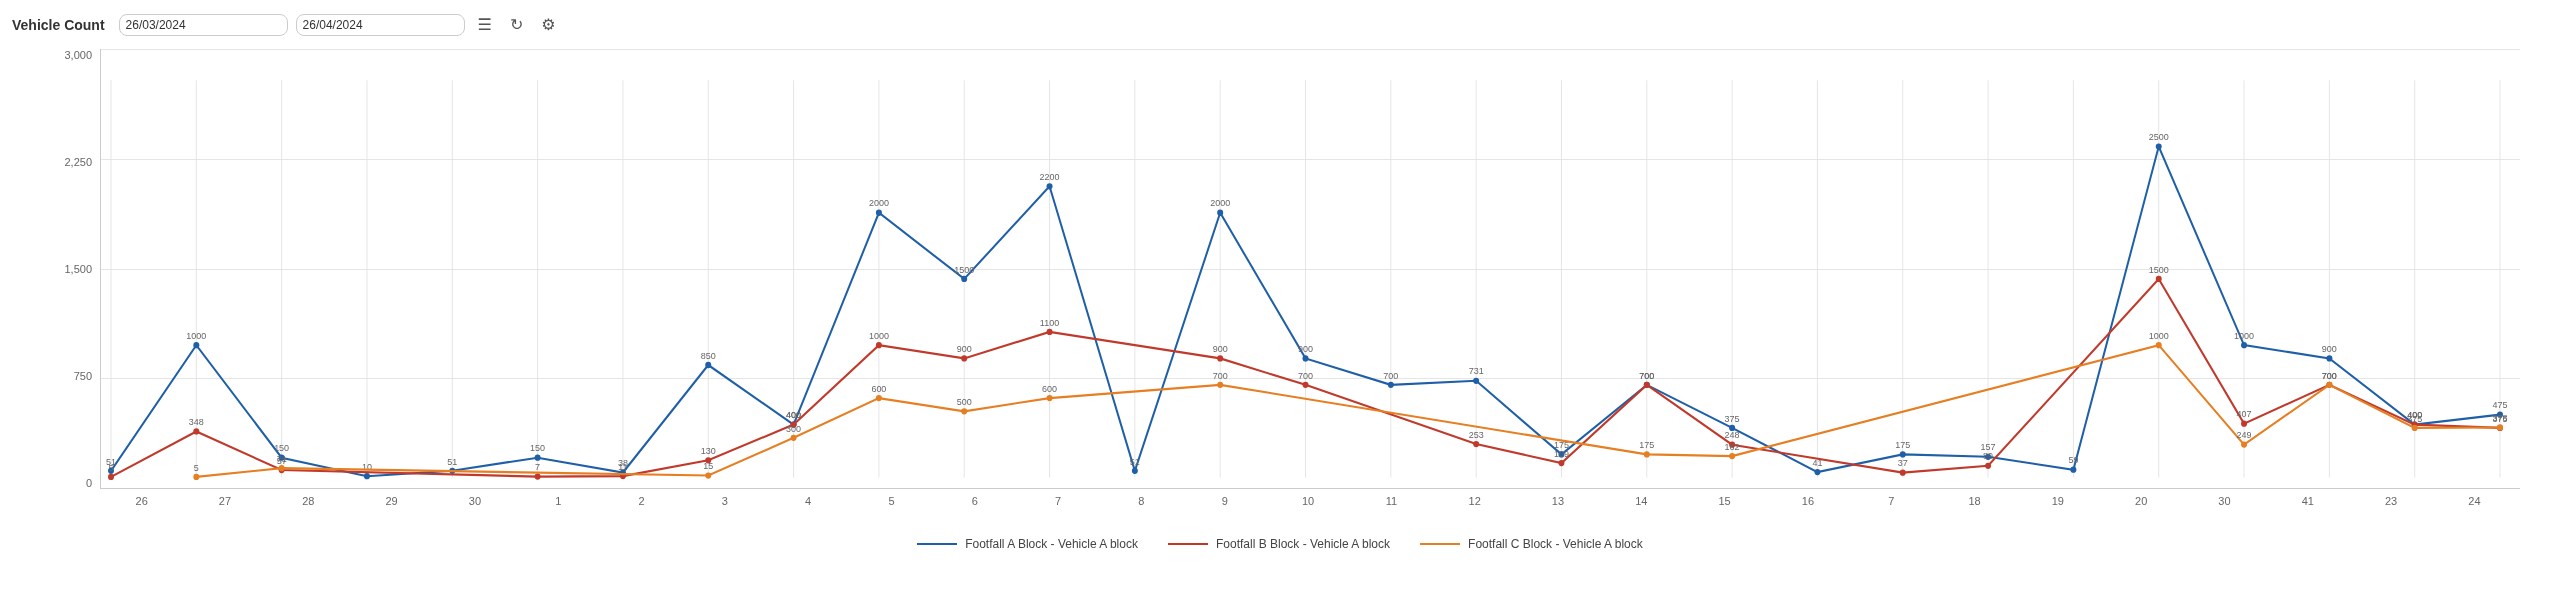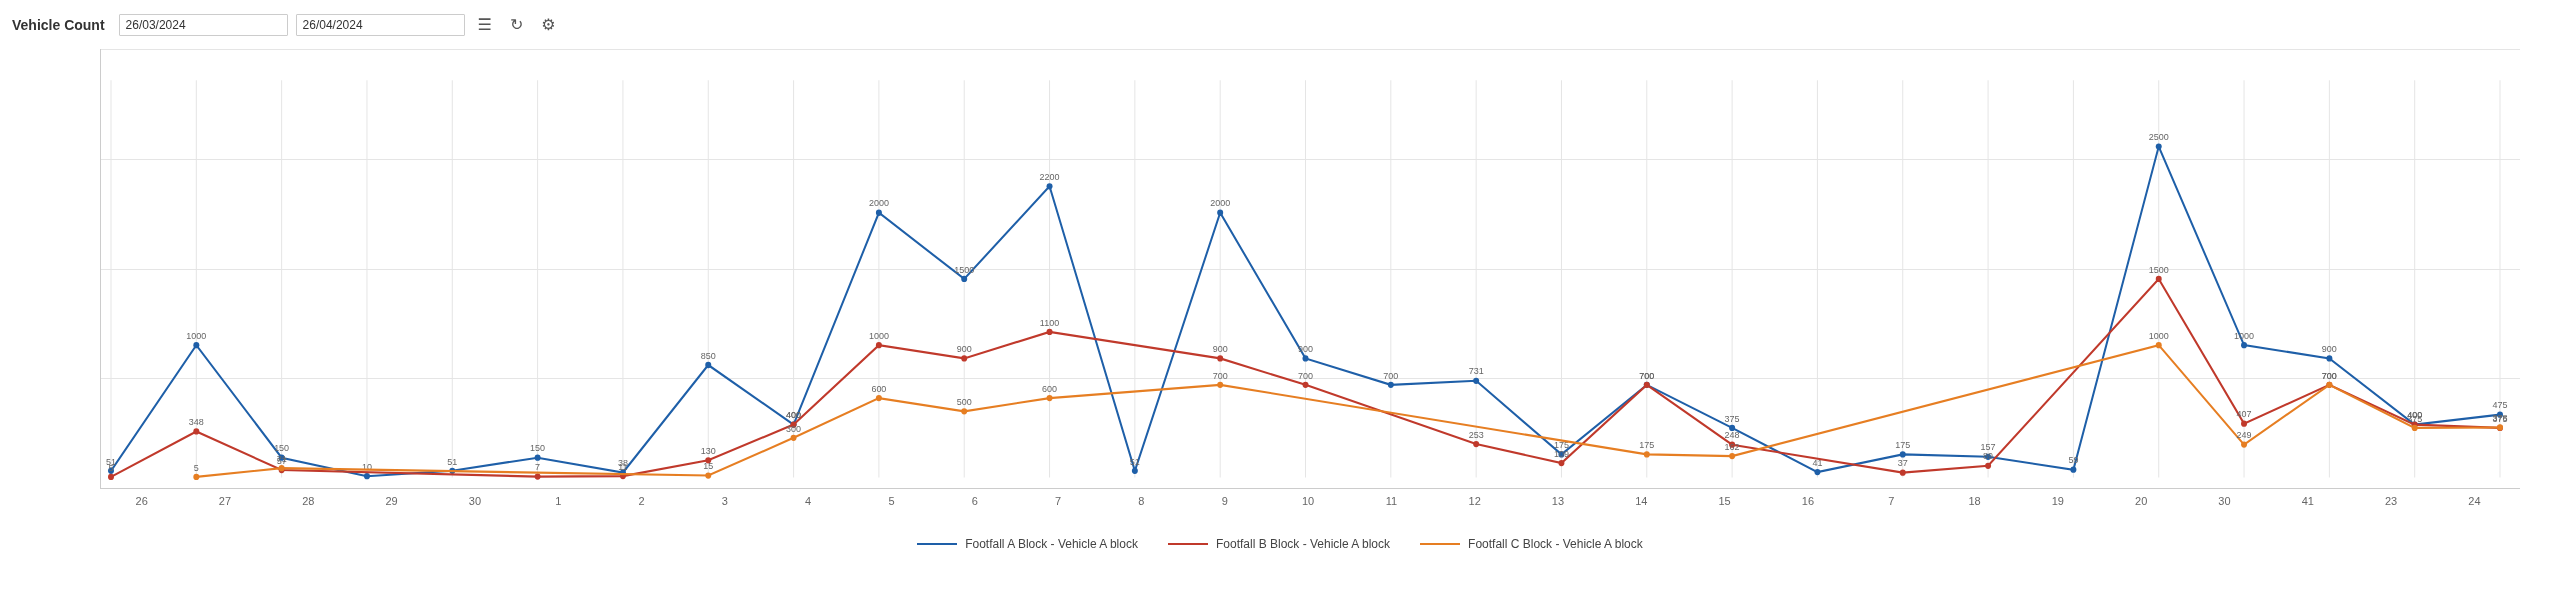--- a/index.html
+++ b/index.html
@@ -18,21 +18,21 @@
       padding: 12px 12px;
       gap: 8px;
     }
     .header-title {
       font-size: 14px;
       font-weight: 600;
       margin-right: 6px;
     }
     .date-input {
       border: 1px solid #ccc;
-      border-radius: 1px;
+      border-radius: 8px;
       padding: 3px 6px;
       font-size: 12px;
       color: #333;
     }
     .icon-btn {
       cursor: pointer;
       color: #555;
       font-size: 16px;
       padding: 3px 5px;
       border: none;
@@ -144,20 +144,27 @@
     <span>↻</span>
   </button>
   <button class="icon-btn">
     <span>⚙</span>
   </button>
 </div>
 
 <div class="chart-container">
   <div class="chart-area">
 
+    <div class="y-axis">
+      <span class="y-label">3,000</span>
+      <span class="y-label">2,250</span>
+      <span class="y-label">1,500</span>
+      <span class="y-label">750</span>
+      <span class="y-label">0</span>
+    </div>
 
     <div class="chart-body">
 
       <div class="grid-line" style="top:0%"></div>
       <div class="grid-line" style="top:25%"></div>
       <div class="grid-line" style="top:50%"></div>
       <div class="grid-line" style="top:75%"></div>
 
       <svg class="chart-svg" id="chart-svg" viewBox="0 0 2420 420" preserveAspectRatio="none">
       <line x1="10" y1="30" x2="10" y2="410" stroke="#e5e5e5" stroke-width="1"></line>

